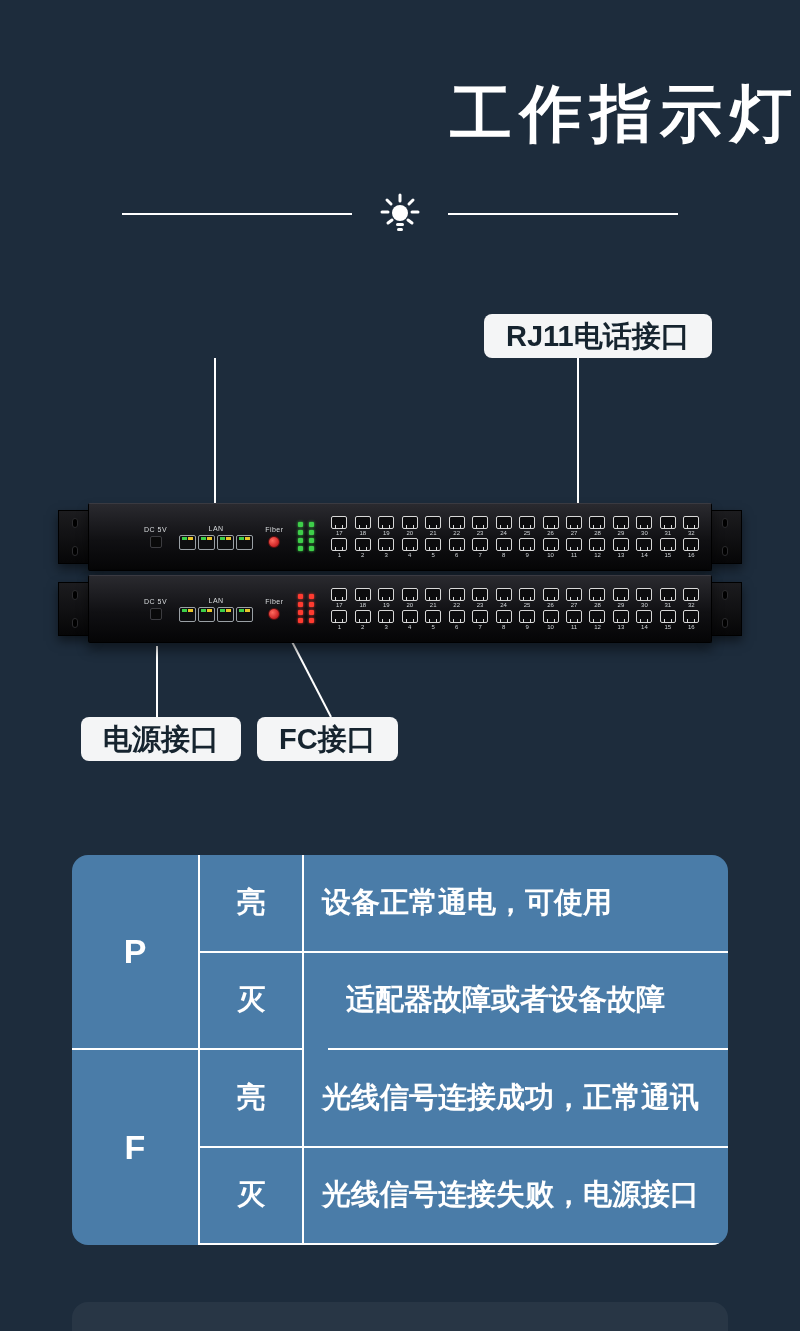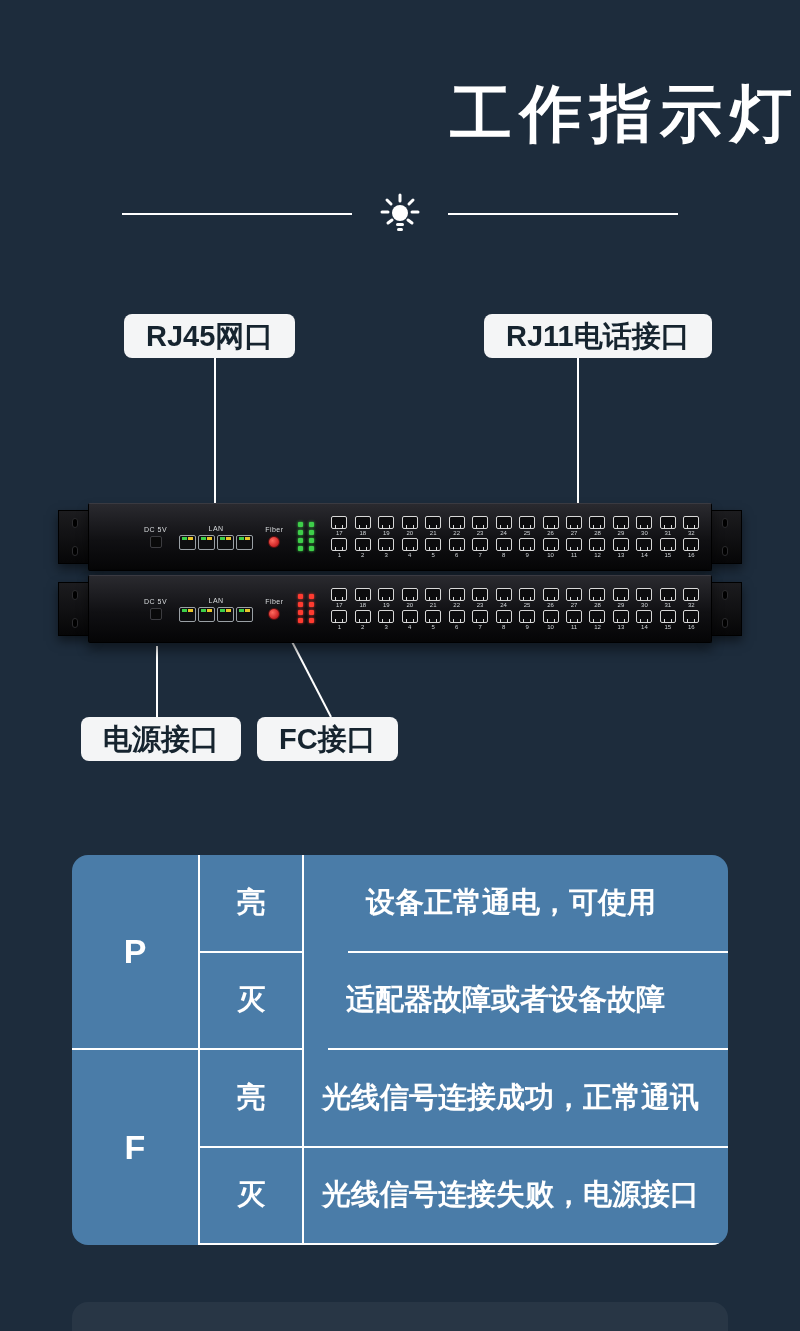--- a/index.html
+++ b/index.html
@@ -108,21 +108,21 @@
     background:var(--table-blue);border-radius:16px;overflow:hidden;
     display:grid;grid-template-columns:128px 104px 1fr;
     grid-template-rows:repeat(4,1fr);
   }
   .cell{display:flex;align-items:center;justify-content:center;color:#fff;}
   .cell.group{font-size:34px;font-weight:bold;border-right:2px solid #fff;}
   .g1{grid-area:1/1/3/2;border-bottom:2px solid #fff;}
   .g2{grid-area:3/1/5/2;}
   .cell.state{font-size:29px;font-weight:bold;border-right:2px solid #fff;border-bottom:2px solid #fff;}
   .cell.desc{font-size:29px;font-weight:bold;justify-content:flex-start;padding-left:18px;border-bottom:2px solid #fff;}
-  .s1{grid-area:1/2;} .d1{grid-area:1/3;margin-left:44px;}
+  .s1{grid-area:1/2;} .d1{grid-area:1/3;}
   .s2{grid-area:2/2;} .d2{grid-area:2/3;margin-left:24px;}
   .s3{grid-area:3/2;} .d3{grid-area:3/3;}
   .s4{grid-area:4/2;border-bottom:none;} .d4{grid-area:4/3;border-bottom:none;}
   
   .peek{
     position:absolute;left:72px;right:72px;top:1302px;height:29px;
     background:rgba(255,255,255,0.05);border-radius:16px 16px 0 0;
   }
 </style>
 </head>
@@ -144,21 +144,20 @@
         <line x1="10" y1="31" x2="14" y2="28"></line>
         <line x1="34" y1="31" x2="30" y2="28"></line>
       </g>
       <circle cx="22" cy="21" r="8" fill="#ffffff"></circle>
       <rect x="18" y="31" width="8" height="3" rx="1.5" fill="#ffffff"></rect>
       <rect x="19" y="36" width="6" height="3" rx="1.5" fill="#ffffff"></rect>
     </svg>
     <span class="dline"></span>
   </div>
 
-  <div class="callout callout-rj45">RJ45网口</div>
   <div class="callout callout-rj11">RJ11电话接口</div>
 
   <svg class="connectors" viewBox="0 0 800 1331">
     <g stroke="#ffffff" stroke-width="2">
       <line x1="215" y1="358" x2="215" y2="543"></line>
       <line x1="578" y1="358" x2="578" y2="527"></line>
       <line x1="157" y1="646" x2="157" y2="717"></line>
       <line x1="286" y1="630" x2="331" y2="717"></line>
     </g>
   </svg>

